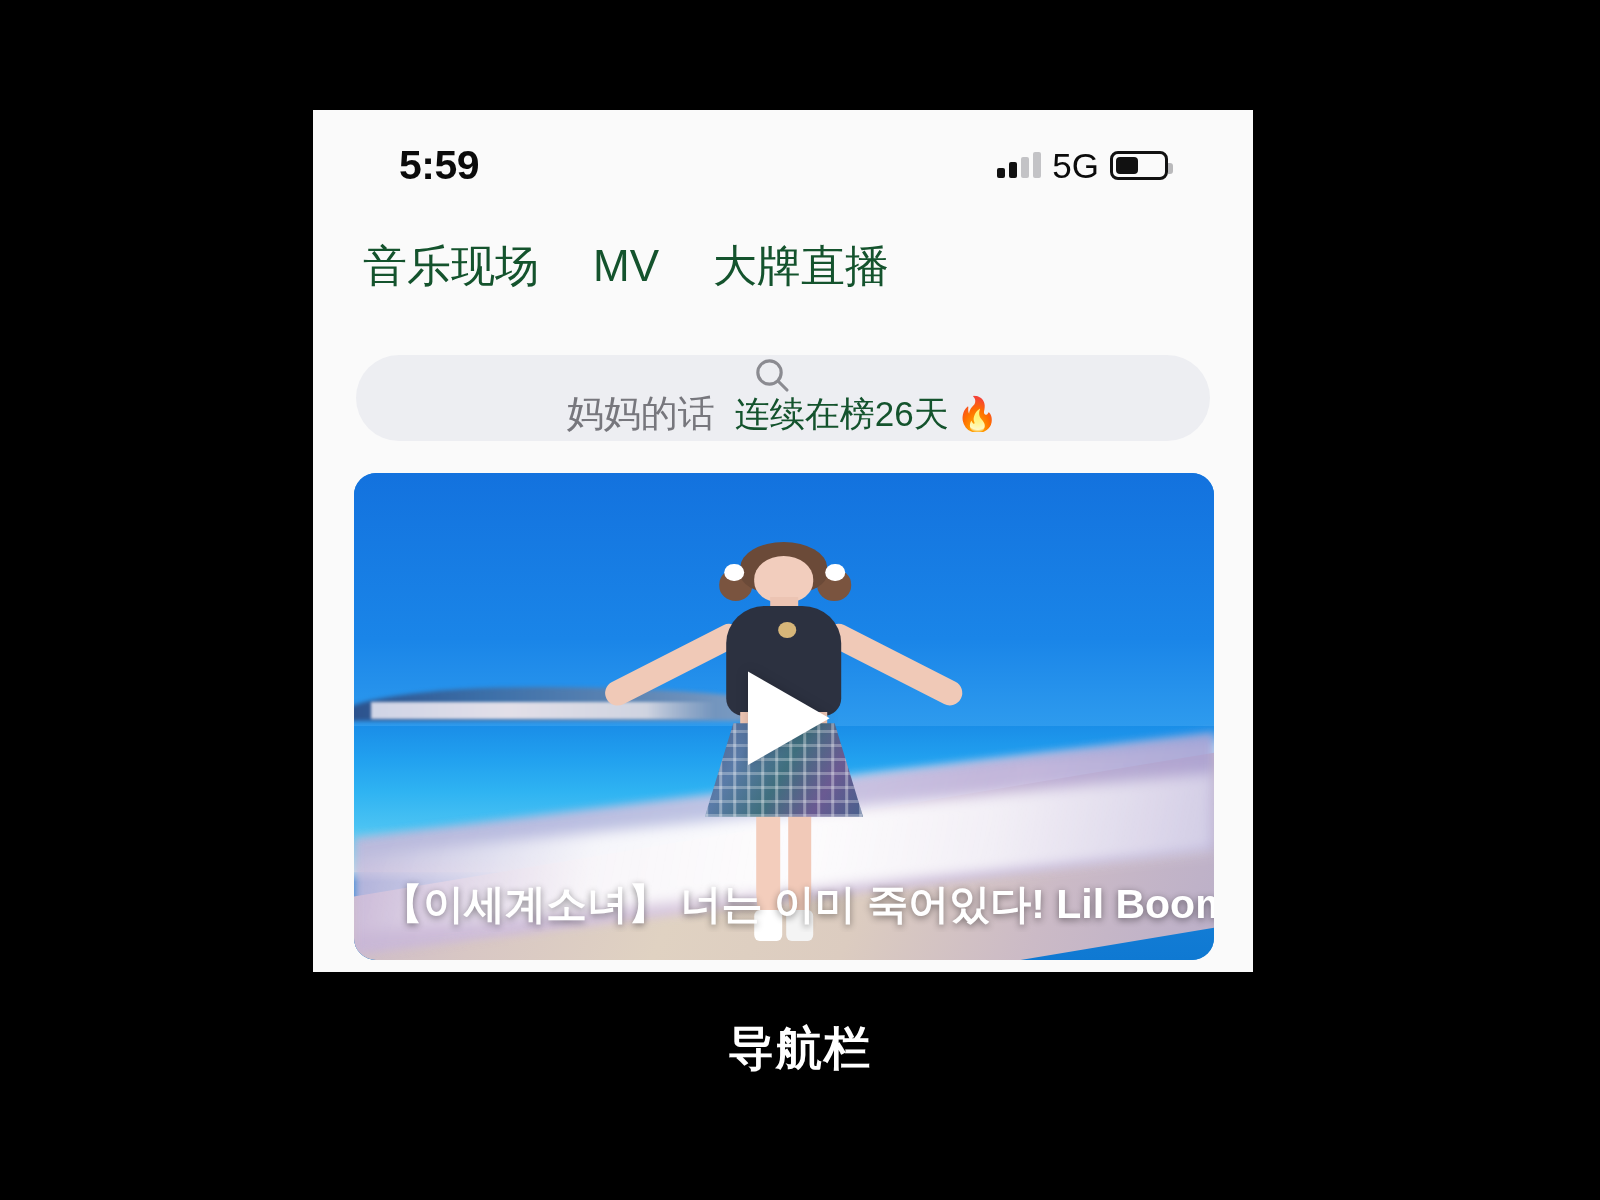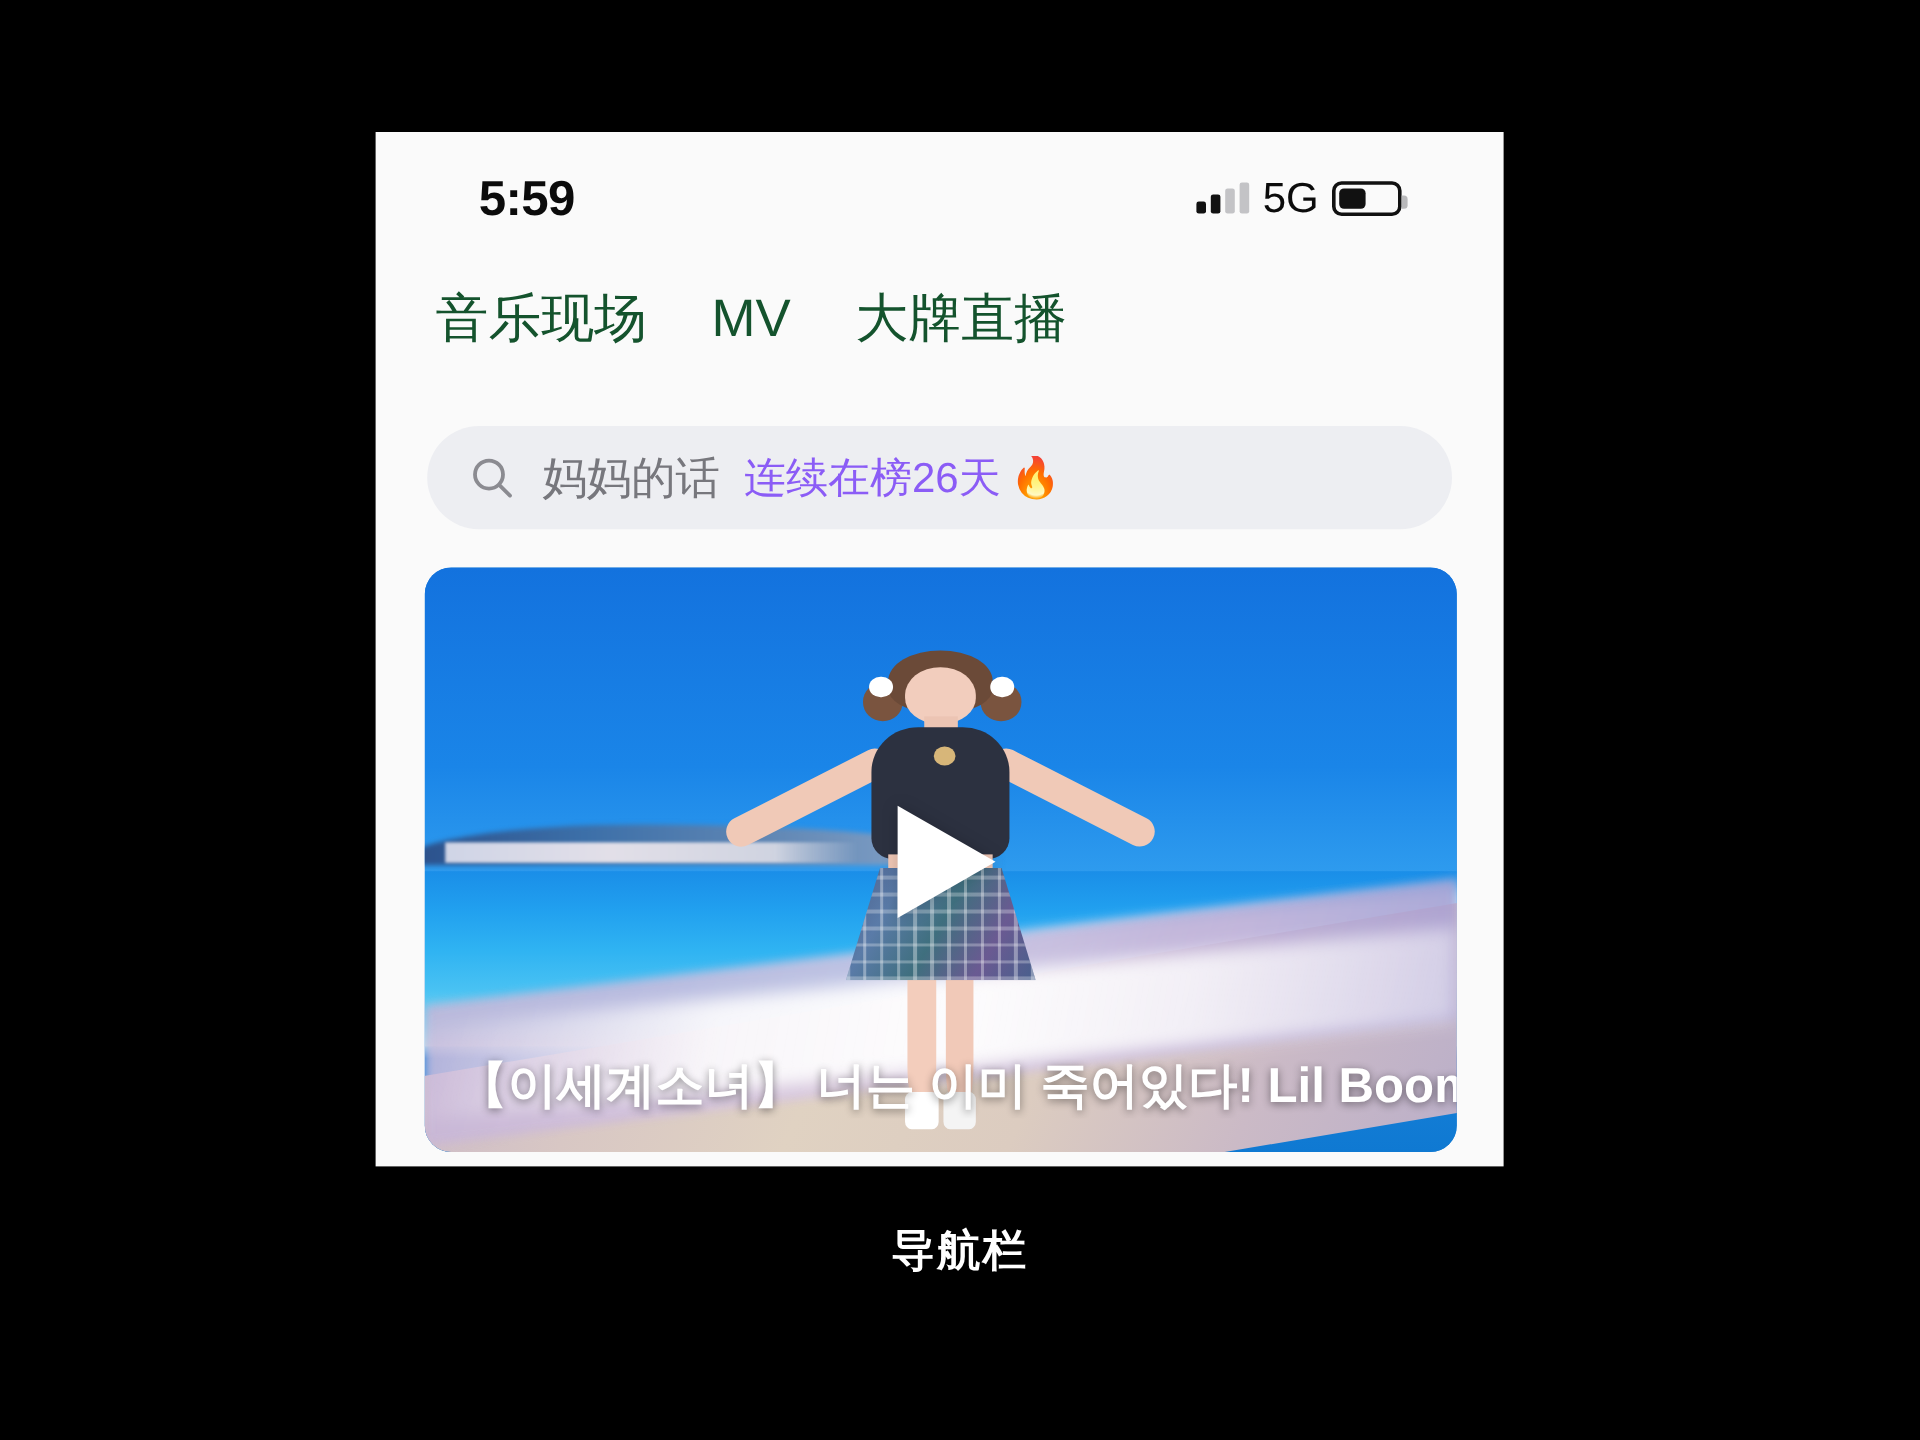--- a/index.html
+++ b/index.html
@@ -48,27 +48,27 @@
          margin-right:54px; flex:none; }
   .tab .lbl { font-size:44px; color:#14532d; line-height:1.18; }
   .tab.active .lbl { font-size:48px; font-weight:700; color:#060606; }
   .tab .ind { margin-top:8px; width:0; height:0; }
   .tab.active .ind { width:105px; height:11px; border-radius:6px; background:#2FCB8E; }
 
   
   .searchwrap { position:absolute; left:43px; top:245px; width:854px; height:86px; }
   .searchbar {
     width:100%; height:100%; border-radius:43px; background:#EDEEF2;
-    display:flex; align-items:center; padding:0 34px;
+    display:flex; align-items:center; padding:0 34px;flex-direction:column;
   }
   .s-icon { flex:none; width:40px; height:40px; margin-right:22px; }
   .s-icon svg { display:block; }
   .s-text { display:flex; align-items:center; white-space:nowrap; overflow:hidden; }
   .s-kw { font-size:37px; color:#77777d; line-height:1; }
-  .s-sub { font-size:35px; color:#8b5cf6; line-height:1; margin-left:20px; }
+  .s-sub { font-size:35px; color:#14532d; line-height:1; margin-left:20px; }
   .s-fire { font-size:34px; margin-left:8px; line-height:1; }
 
   
   .card {
     position:absolute; left:41px; top:363px; width:860px; height:487px;
     border-radius:22px; overflow:hidden; background:#1b7ed6;
   }
   .sky { position:absolute; inset:0;
          background:linear-gradient(#1372DE 0%, #1A85E8 34%, #2E9BEE 52%, #2d9bec 57%, #1E93E8 58%, #1585DC 66%, #1f93e2 72%, #46b4ee 78%, #8fd4f2 82%, #1780d8 84%, #0f79d2 100%); }
   .headland { position:absolute; left:-2%; top:44%; width:58%; height:7%;
@@ -134,21 +134,21 @@
   .caption {
     position:absolute; left:0; right:0; bottom:28px; padding:0 28px;
     font-size:41px; font-weight:600; color:#fff; white-space:nowrap; overflow:hidden;
     text-shadow:0 2px 7px rgba(0,0,0,.45);
     font-family:"Liberation Sans","DejaVu Sans",sans-serif;
   }
 
   
   .annotation {
     position:absolute; left:0; right:0; top:1018px; text-align:center;
-    color:#fff; font-size:36px; font-weight:700; letter-spacing:2px;
+    color:#fff; font-size:46px; font-weight:700; letter-spacing:2px;
   }
 </style>
 </head>
 <body>
 
 <div id="stage">
 
   <div id="phone">
 
     <div class="statusbar">

